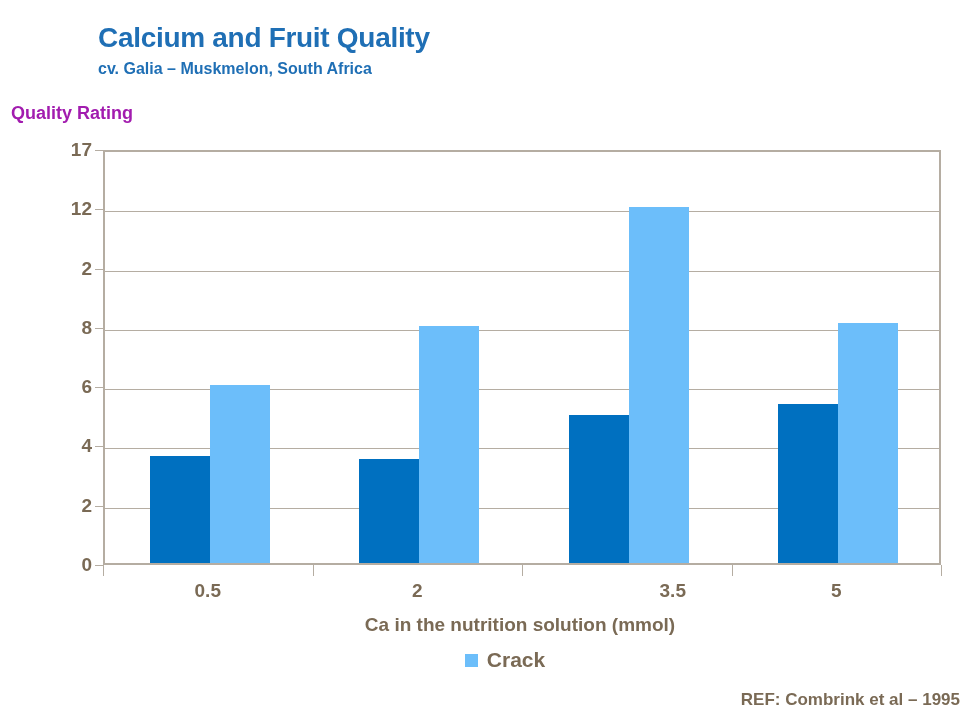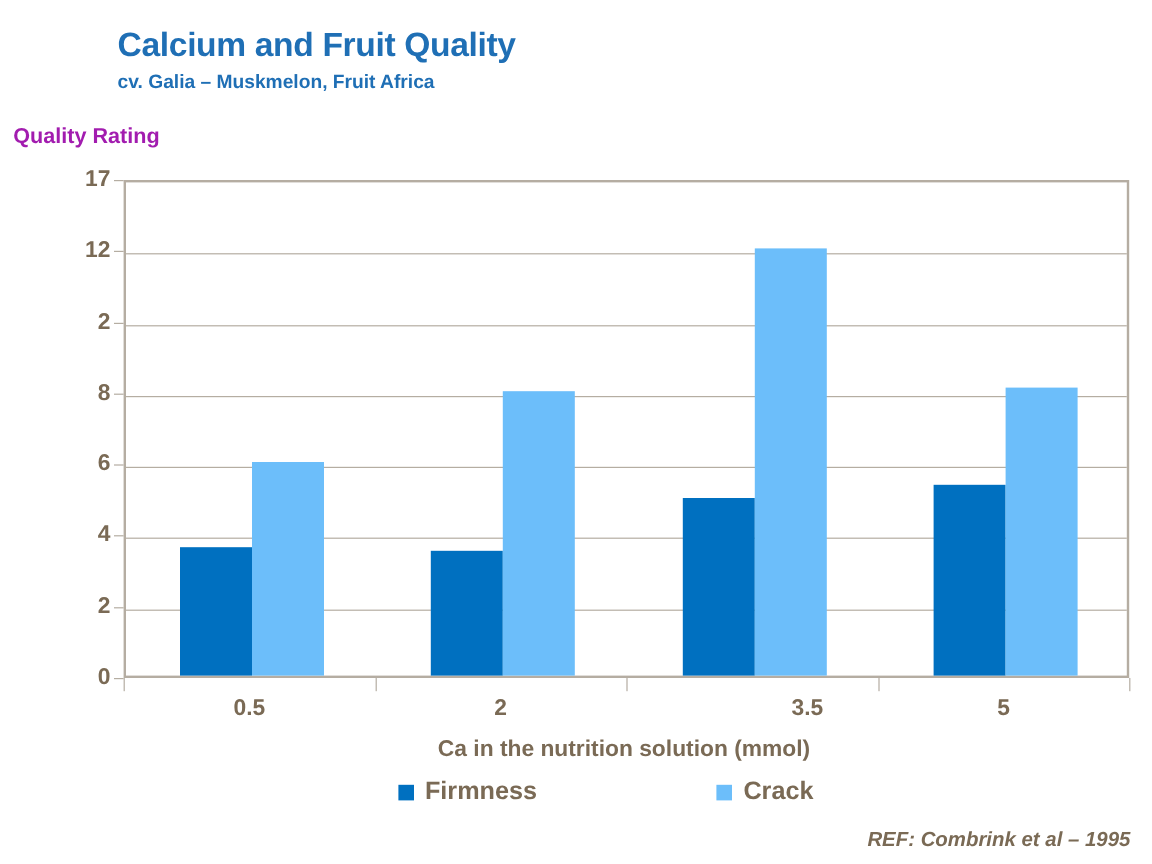--- a/index.html
+++ b/index.html
@@ -157,34 +157,33 @@
   }
   .legend-label {
     font-size: 21px;
     font-weight: bold;
     color: #7A6A55;
   }
 
   
   #reference {
     position: absolute;
-    right: 18px;
+    right: 0;
     top: 690px;
     font-size: 17px;
     font-weight: bold;
-    font-style: italic;
     color: #7A6A55;
     white-space: nowrap;
   }
 </style>
 </head>
 <body>
 
 <div id="chart-title">Calcium and Fruit Quality</div>
-<div id="chart-subtitle">cv. Galia – Muskmelon, Fruit Africa</div>
+<div id="chart-subtitle">cv. Galia – Muskmelon, South Africa</div>
 
 <div id="y-axis-title">Quality Rating</div>
 
 <div id="y-tick-labels">
     <div class="y-tick-label" style="top: 415px;">0</div>
     <div class="y-tick-label" style="top: 355.714px;">2</div>
     <div class="y-tick-label" style="top: 296.429px;">4</div>
     <div class="y-tick-label" style="top: 237.143px;">6</div>
     <div class="y-tick-label" style="top: 177.857px;">8</div>
     <div class="y-tick-label" style="top: 118.571px;">2</div>
@@ -229,24 +228,20 @@
     <div class="x-tick-mark" style="left: 941px;"></div>
     <div class="x-tick-label" style="left: 207.75px;">0.5</div>
     <div class="x-tick-label" style="left: 417.25px;">2</div>
     <div class="x-tick-label" style="left: 626.75px; margin-left: 46px;">3.5</div>
     <div class="x-tick-label" style="left: 836.25px;">5</div>
   </div>
 <div id="x-axis-title">Ca in the nutrition solution (mmol)</div>
 
 <div id="legend">
     <div class="legend-item">
-      <span class="legend-swatch" style="background: rgb(0, 112, 192);"></span>
-      <span class="legend-label">Firmness</span>
-    </div>
-    <div class="legend-item">
       <span class="legend-swatch" style="background: rgb(108, 190, 250);"></span>
       <span class="legend-label">Crack</span>
     </div>
   </div>
 
 <div id="reference">REF: Combrink et al – 1995</div>
 
 <div class="y-tick-mark" style="top: 565px;"></div>
 <div class="y-tick-mark" style="top: 505.714px;"></div>
 <div class="y-tick-mark" style="top: 446.429px;"></div>

